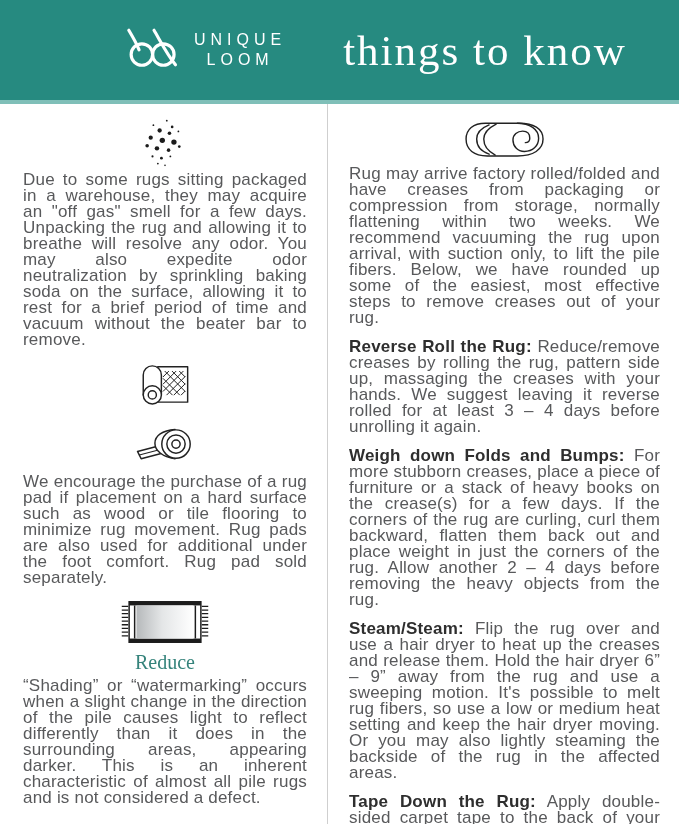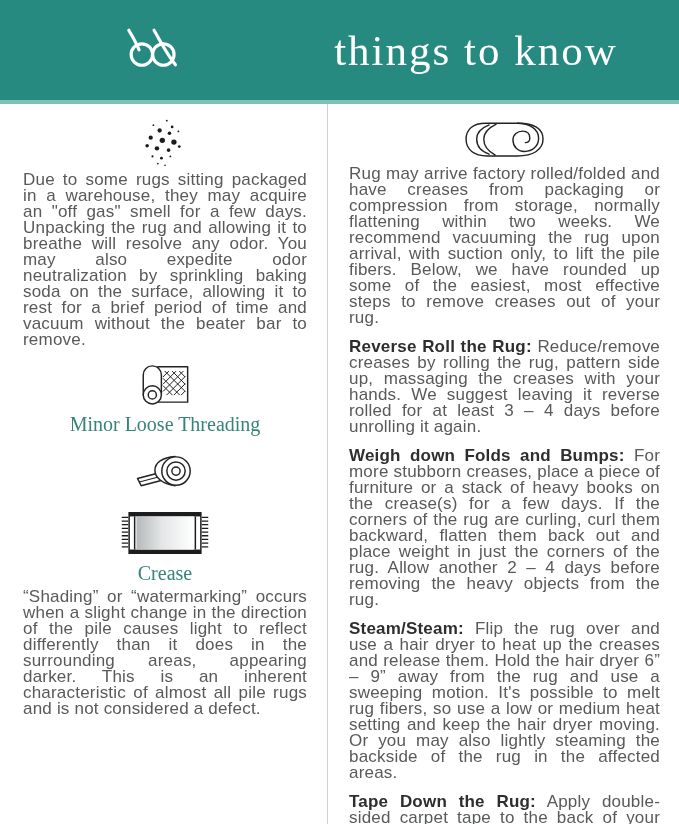--- a/index.html
+++ b/index.html
@@ -15,21 +15,21 @@
     display:flex;align-items:center;
   }
   .logo-group{display:flex;align-items:center;margin-left:126px;}
   .logo-mark{flex:0 0 auto;}
   .brand{
     margin-left:12px;color:#ffffff;font-size:16px;line-height:1.25;
     letter-spacing:5px;font-weight:400;
   }
   .brand .l2{text-align:center;letter-spacing:5px;}
   .header-title{
-    position:absolute;left:293px;width:366px;text-align:center;
+    position:absolute;left:302px;width:366px;text-align:center;
     color:#ffffff;font-family:"Liberation Serif",serif;
     font-size:43px;letter-spacing:2px;font-weight:400;
   }
   
   .main{display:flex;align-items:stretch;}
   .col-left{
     width:327px;box-sizing:border-box;
     padding:14px 20px 0 23px;
   }
   .col-right{
@@ -60,20 +60,24 @@
 <div class="header">
   <div class="logo-group">
     <span class="logo-mark">
       <svg width="56" height="48" viewBox="0 0 60 50" fill="none" stroke="#ffffff" stroke-width="3.4" stroke-linecap="round">
         <circle cx="17" cy="32" r="11.5"></circle>
         <circle cx="40" cy="32" r="11.5"></circle>
         <path d="M3,6 C9,16 12,22 14,27"></path>
         <path d="M30,6 C36,16 44,32 53,43"></path>
       </svg>
     </span>
+    <div class="brand">
+      <div class="l1">UNIQUE</div>
+      <div class="l2">LOOM</div>
+    </div>
   </div>
   <div class="header-title">things to know</div>
 </div>
 
 <div class="main">
 
   <div class="col-left">
 
     <div class="sec">
       <div class="icon-wrap">
@@ -105,34 +109,34 @@
       <div class="icon-wrap">
         <svg class="lineart" width="58" height="48" viewBox="0 0 64 52">
           <rect x="24" y="7" width="33" height="39" fill="#fff"></rect>
           <path d="M30,18 L36,12 M30,26 L44,12 M30,34 L52,12 M34,38 L54,18 M42,38 L54,26 M50,38 L54,34" stroke-width="1.1"></path>
           <path d="M32,12 L54,34 M30,20 L48,38 M30,28 L40,38 M40,12 L54,26 M48,12 L54,18" stroke-width="1.1"></path>
           <path d="M8,38 L8,16 A10,10 0 0 1 28,16 L28,38" fill="#fff"></path>
           <circle cx="18" cy="38" r="10" fill="#fff"></circle>
           <circle cx="18" cy="38" r="4.5" fill="#fff"></circle>
         </svg>
       </div>
-      <h3 class="sec-title">Minor Loose Threading</h3>
     </div>
 
     <div class="sec">
       <div class="icon-wrap">
         <svg class="lineart" width="66" height="44" viewBox="0 0 72 48">
           <polygon points="6,31 33,24 37,32 10,39" fill="#fff"></polygon>
           <path d="M8,35 L34,28" stroke-width="1.1"></path>
           <path d="M47,7 C33,8 25,14 25,22 C25,30 33,37 47,39" fill="#fff"></path>
           <circle cx="48" cy="23" r="15.5" fill="#fff"></circle>
           <circle cx="48" cy="23" r="10"></circle>
           <circle cx="48" cy="23" r="4.5"></circle>
         </svg>
       </div>
+      <p class="sec-body">We encourage the purchase of a rug pad if placement on a hard surface such as wood or tile flooring to minimize rug movement. Rug pads are also used for additional under the foot comfort. Rug pad sold separately.</p>
     </div>
 
     <div class="sec">
       <div class="icon-wrap">
         <svg width="92" height="46" viewBox="0 0 96 50">
           <defs>
             <linearGradient id="shadeGrad" x1="0" y1="0" x2="1" y2="0">
               <stop offset="0" stop-color="#b6b9bb"></stop>
               <stop offset="0.45" stop-color="#e4e6e7"></stop>
               <stop offset="1" stop-color="#ffffff"></stop>
@@ -142,21 +146,21 @@
             <path d="M1,8 h7 M1,12 h7 M1,16 h7 M1,20 h7 M1,24 h7 M1,28 h7 M1,32 h7 M1,36 h7 M1,40 h7"></path>
             <path d="M88,8 h7 M88,12 h7 M88,16 h7 M88,20 h7 M88,24 h7 M88,28 h7 M88,32 h7 M88,36 h7 M88,40 h7"></path>
           </g>
           <rect x="9" y="3" width="78" height="44" fill="none" stroke="#1c1c1c" stroke-width="1.6"></rect>
           <rect x="9" y="3" width="78" height="4" fill="#1c1c1c"></rect>
           <rect x="9" y="43" width="78" height="4" fill="#1c1c1c"></rect>
           <rect x="17" y="7" width="62" height="36" fill="url(#shadeGrad)"></rect>
           <path d="M15,7 V43 M81,7 V43" stroke="#1c1c1c" stroke-width="1.6"></path>
         </svg>
       </div>
-      <h3 class="sec-title">Crease</h3>
+      <h3 class="sec-title">Reduce</h3>
       <p class="sec-body">“Shading” or “watermarking” occurs when a slight change in the direction of the pile causes light to reflect differently than it does in the surrounding areas, appearing darker. This is an inherent characteristic of almost all pile rugs and is not considered a defect.</p>
     </div>
 
   </div>
 
   <div class="col-right">
 
     <div class="sec">
       <div class="icon-wrap" style="height:44px">
         <svg class="lineart" width="96" height="46" viewBox="0 0 104 52">

